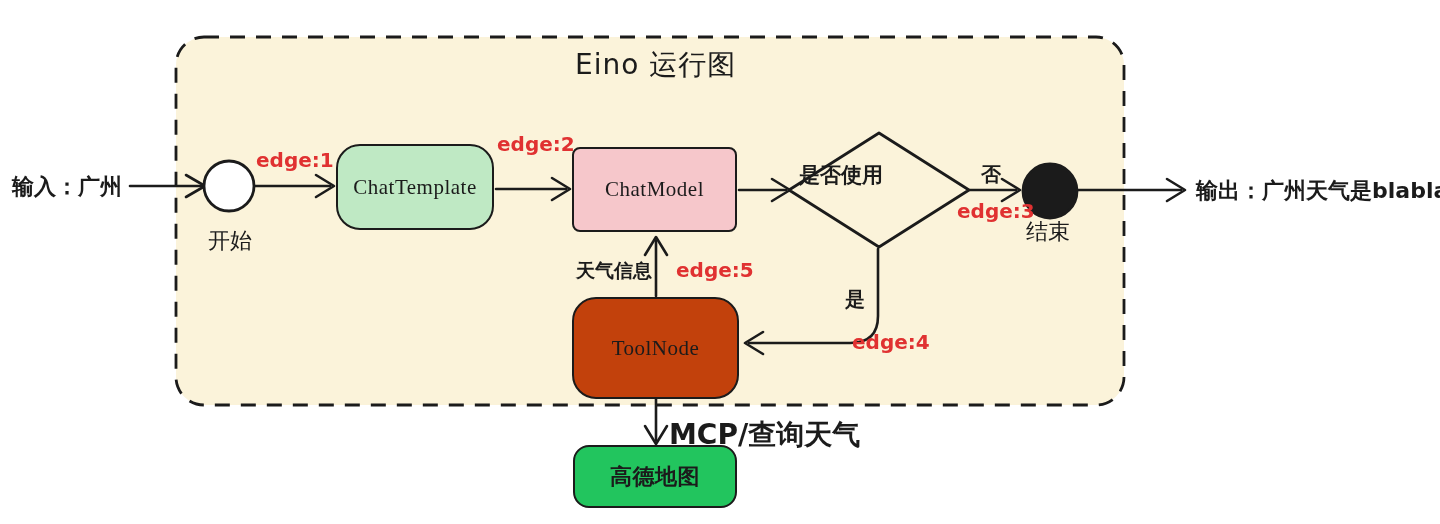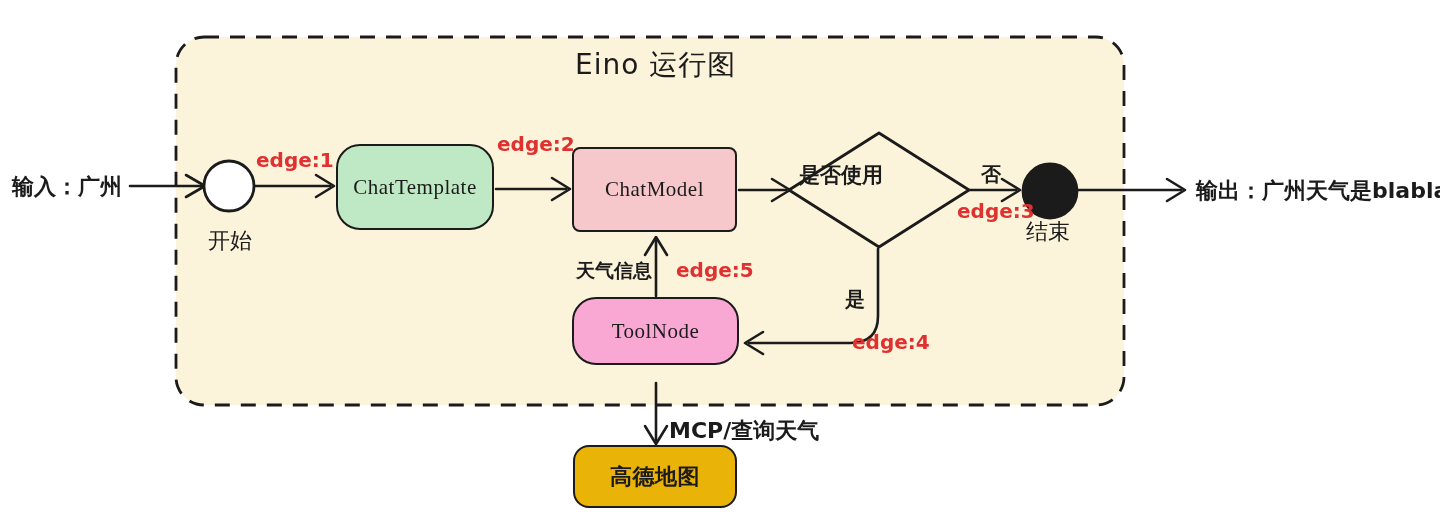--- a/index.html
+++ b/index.html
@@ -75,34 +75,34 @@
     <circle cx="1050" cy="191" r="27" fill="#1b1b1b" stroke="#1b1b1b" stroke-width="2.8"></circle>
   </svg>
 
   <div class="lbl io-text" style="left:12px; top:172px;">输入：广州</div>
 
   <div class="lbl title" style="left:575px; top:46px;">Eino 运行图</div>
   <div class="lbl io-text" style="left:1196px; top:176px;">输出：广州天气是blabla</div>
 
   <div class="node" style="left:336px; top:144px; width:158px; height:86px; border-radius:24px; background:#bfe9c4;">ChatTemplate</div>
   <div class="node" style="left:572px; top:147px; width:165px; height:85px; border-radius:8px; background:#f6c7cb;">ChatModel</div>
-  <div class="node" style="left:572px; top:297px; width:167px; height:68px; border-radius:24px; background:#f9a8d4;">ToolNode</div>
-  <div class="node" style="left:573px; top:445px; width:164px; height:63px; border-radius:16px; background:#eab308; font-size:22px; font-weight:600;">高德地图</div>
+  <div class="node" style="left:572px; top:297px; width:167px; height:102px; border-radius:24px; background:#c2410c;">ToolNode</div>
+  <div class="node" style="left:573px; top:445px; width:164px; height:63px; border-radius:16px; background:#22c55e; font-size:22px; font-weight:600;">高德地图</div>
 
   <div class="decision-text" style="left:799px; top:161px; width:160px;">
     <div>是否使用</div>
   </div>
 
   <div class="lbl node-caption" style="left:208px; top:226px;">开始</div>
   <div class="lbl node-caption" style="left:1026px; top:217px;">结束</div>
 
   <div class="lbl edge-label red" style="left:256px; top:148px;">edge:1</div>
   <div class="lbl edge-label red" style="left:497px; top:132px;">edge:2</div>
   <div class="lbl edge-label red" style="left:942px; top:199px;margin-left:15px;">edge:3</div>
   <div class="lbl edge-label red" style="left:844px; top:330px;margin-left:8px;">edge:4</div>
   <div class="lbl edge-label red" style="left:676px; top:258px;">edge:5</div>
 
   <div class="lbl branch-label" style="left:981px; top:161px;">否</div>
   <div class="lbl branch-label" style="left:845px; top:286px;">是</div>
   <div class="lbl branch-label" style="left:576px; top:258px; font-size:19px;">天气信息</div>
-  <div class="lbl branch-label" style="left:669px; top:416px; font-size:22px;">MCP/查询天气</div>
+  <div class="lbl branch-label" style="left:669px; top:416px; font-size:28px;">MCP/查询天气</div>
 
 </div>
 
 </body></html>

